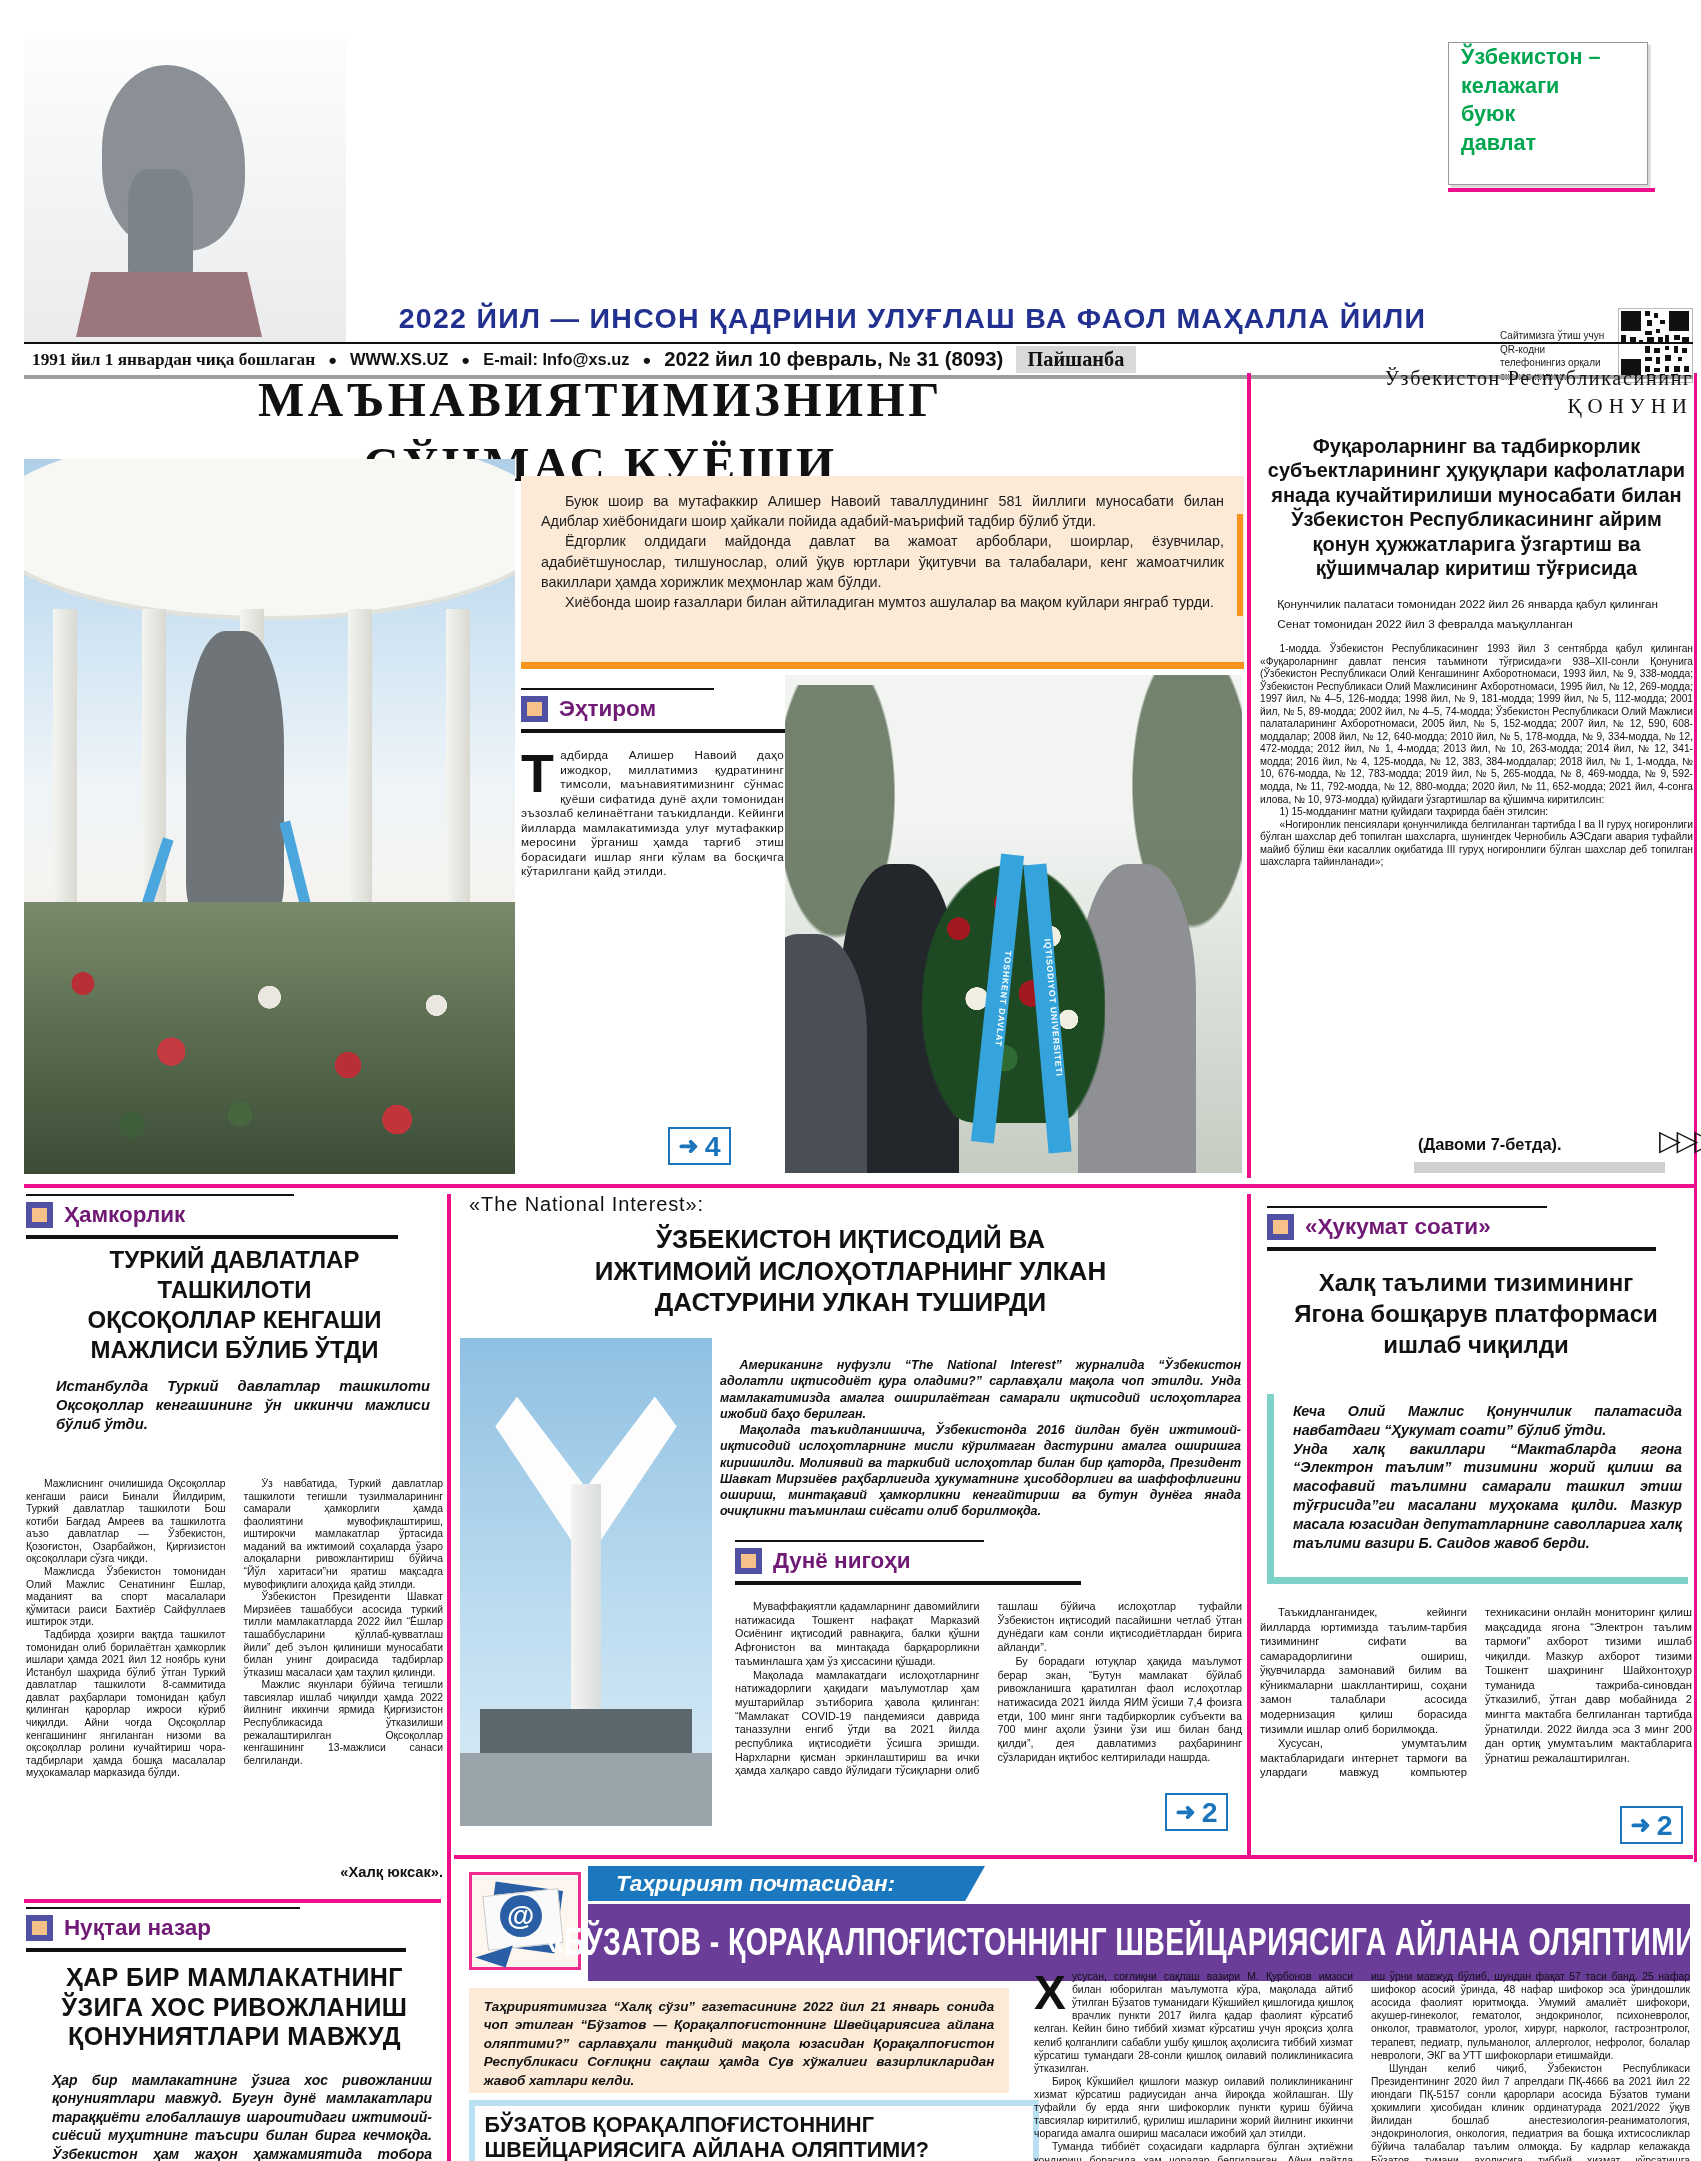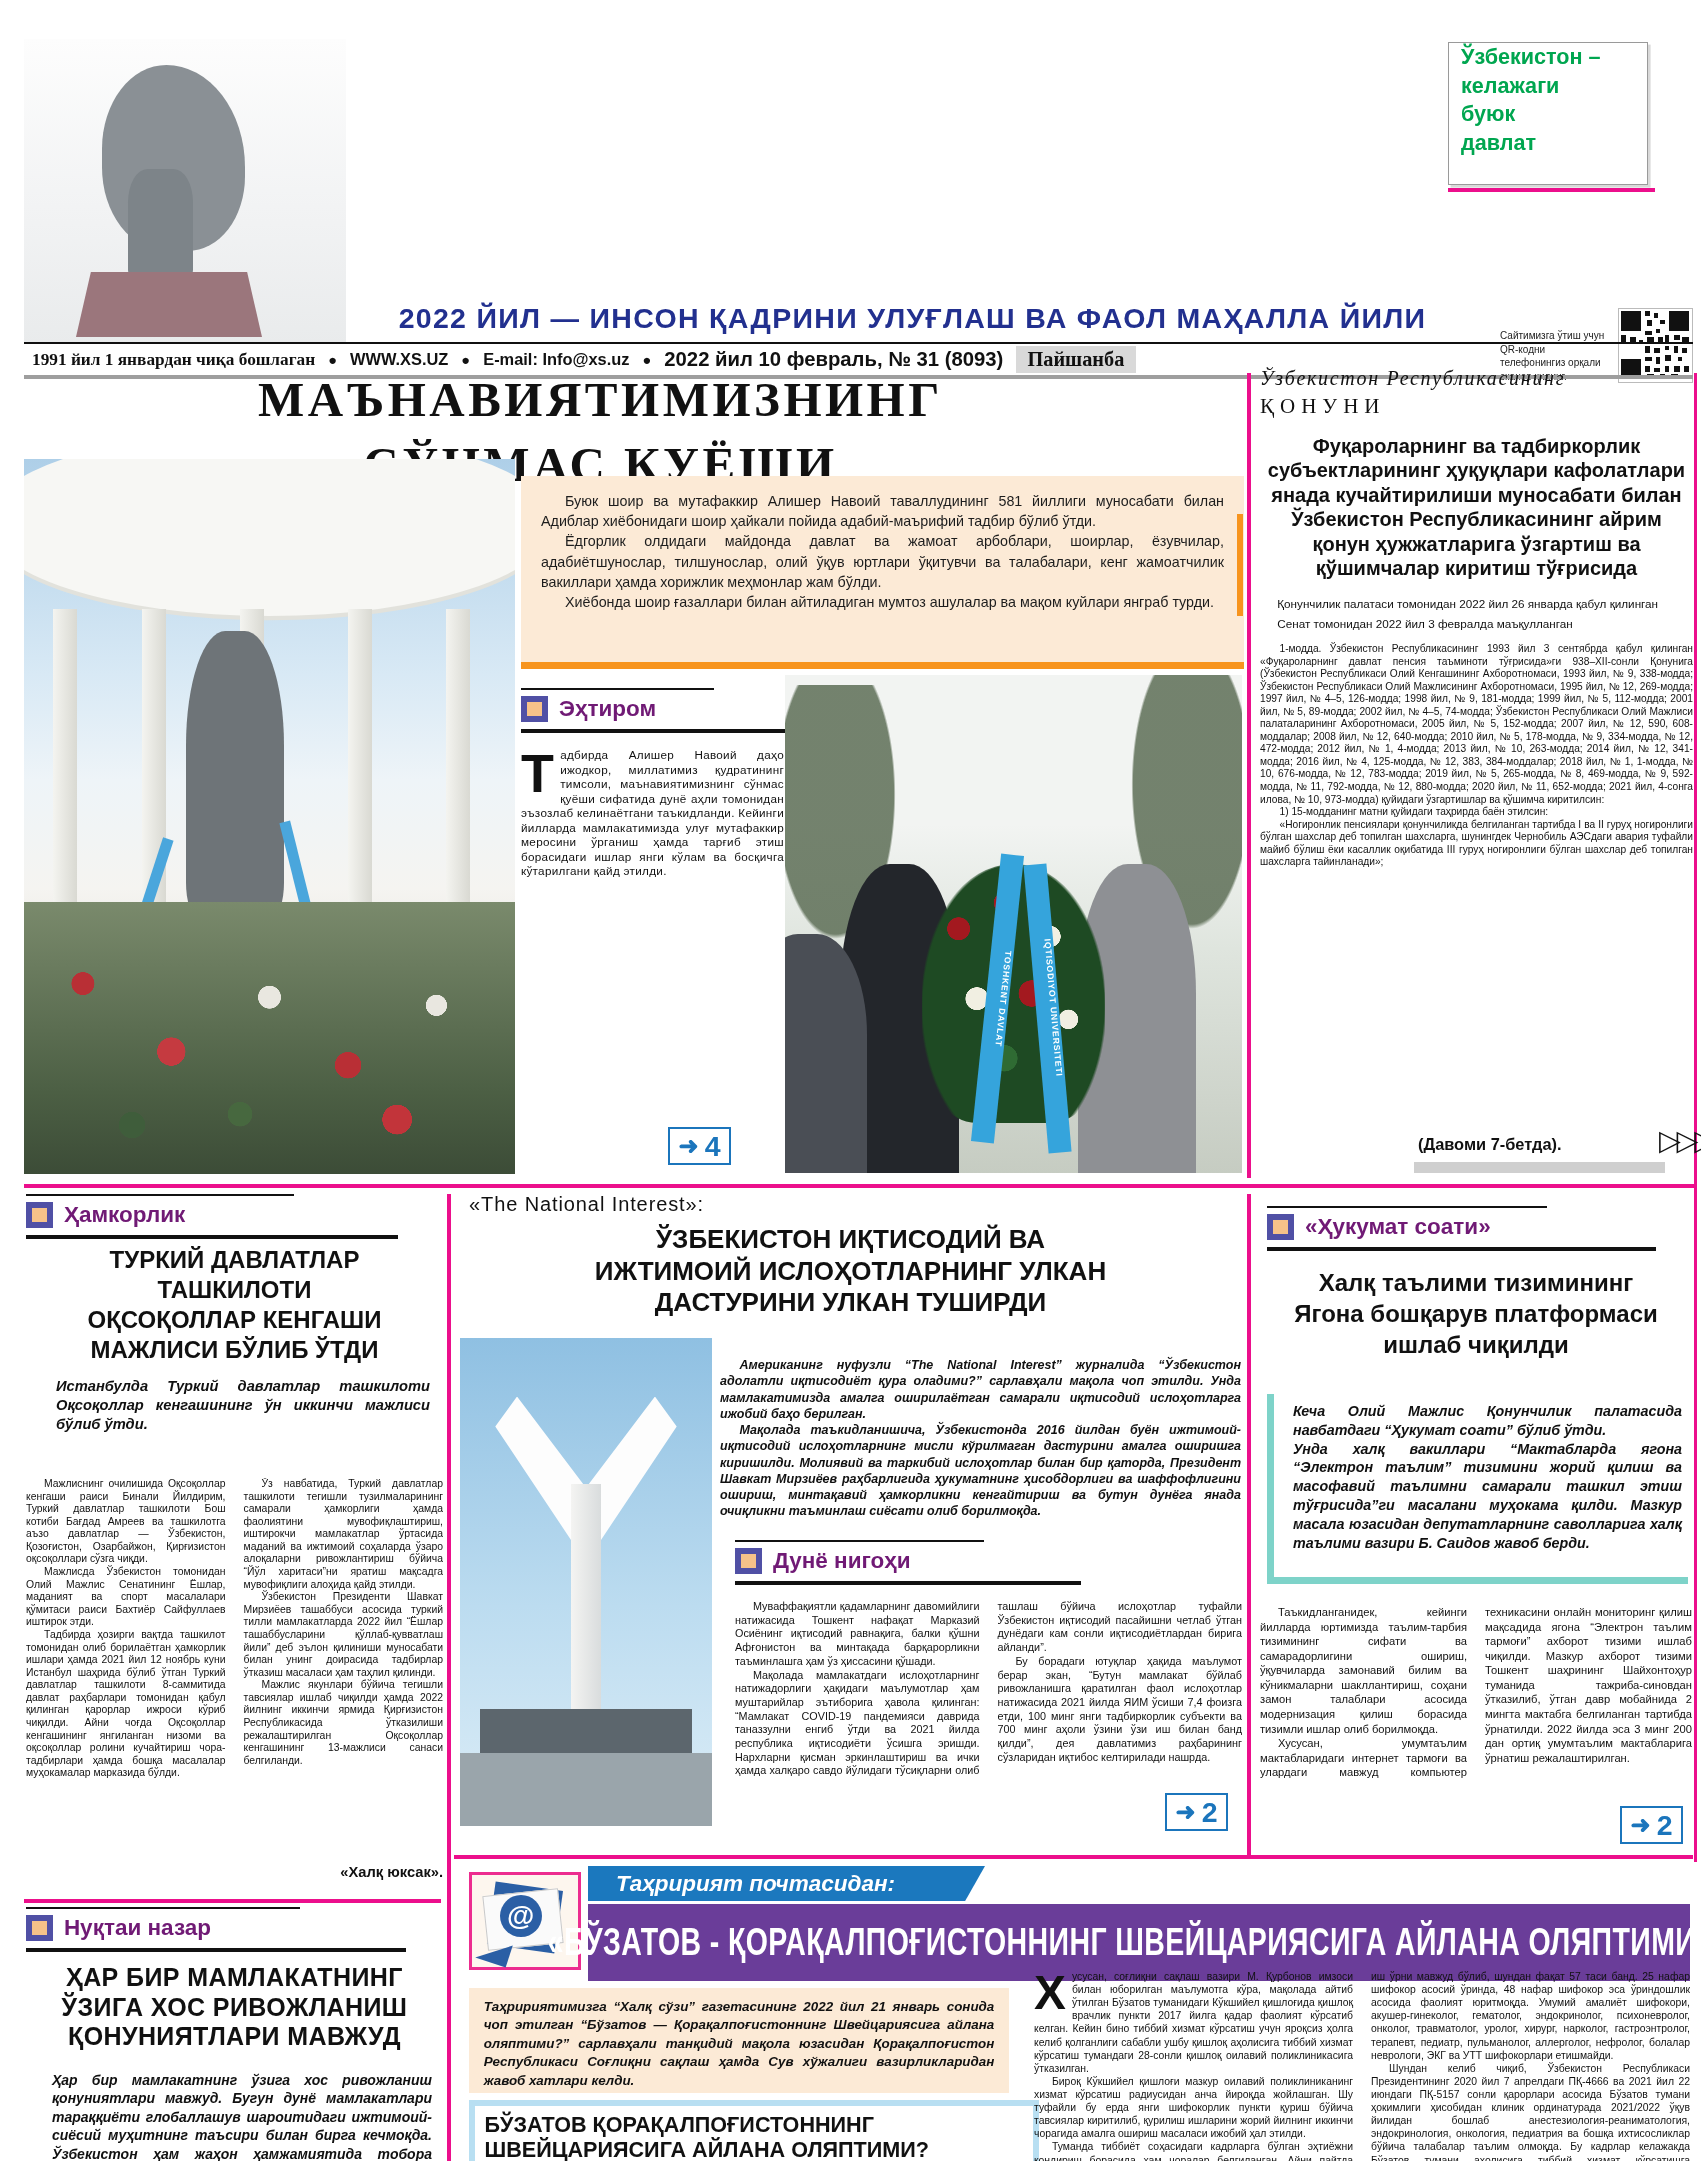--- a/index.html
+++ b/index.html
@@ -93,22 +93,22 @@
       border-radius:50% 50% 30% 30%;}
   .ribbon{position:absolute;width:22.5px;height:58%;background:#35a4dc;color:#fff;font-weight:bold;font-size:8.6px;
       writing-mode:vertical-rl;text-align:center;letter-spacing:0.9px;}
 
   .pgref{display:flex;align-items:center;gap:6px;border:2.2px solid #1b75bc;background:#fff;padding:2.6px 8.6px;width:max-content;}
   .pgref .ar{color:#1b75bc;font-size:24px;font-weight:bold;line-height:1;}
   .pgref .num{color:#1b75bc;font-size:28.5px;font-weight:bold;line-height:1;}
 
   
   .law{left:1260px;top:367px;width:433px;height:761px;overflow:hidden;}
-  .law-kicker{font-family:"Liberation Serif",serif;font-size:20px;text-align:left;letter-spacing:1.7px;font-style:italic;}
-  .law-kicker2{font-family:"Liberation Serif",serif;font-size:21px;text-align:left;letter-spacing:6px;margin-top:4.3px;}
+  .law-kicker{font-family:"Liberation Serif",serif;font-size:20px;text-align:right;letter-spacing:1.7px;}
+  .law-kicker2{font-family:"Liberation Serif",serif;font-size:21px;text-align:right;letter-spacing:6px;margin-top:4.3px;}
   .law-title{font-weight:bold;font-size:20px;line-height:1.22;text-align:center;margin-top:14.7px;}
   .law-meta{font-size:11.7px;line-height:1.35;margin-top:15.6px;padding-left:17.3px;}
   .law-meta p{margin-bottom:4.3px;}
   .law-body{font-size:10.2px;line-height:1.23;margin-top:11.2px;}
   .law-body p{text-indent:19.5px;}
   .law-cont{left:1418px;top:1135px;font-weight:bold;font-size:16.4px;}
   .law-graybar{left:1414px;top:1162px;width:251px;height:11.2px;background:#cfcfcf;}
   .law-chev{left:1659px;top:1124px;font-size:28.5px;letter-spacing:-4.3px;color:#111;}
 
   

